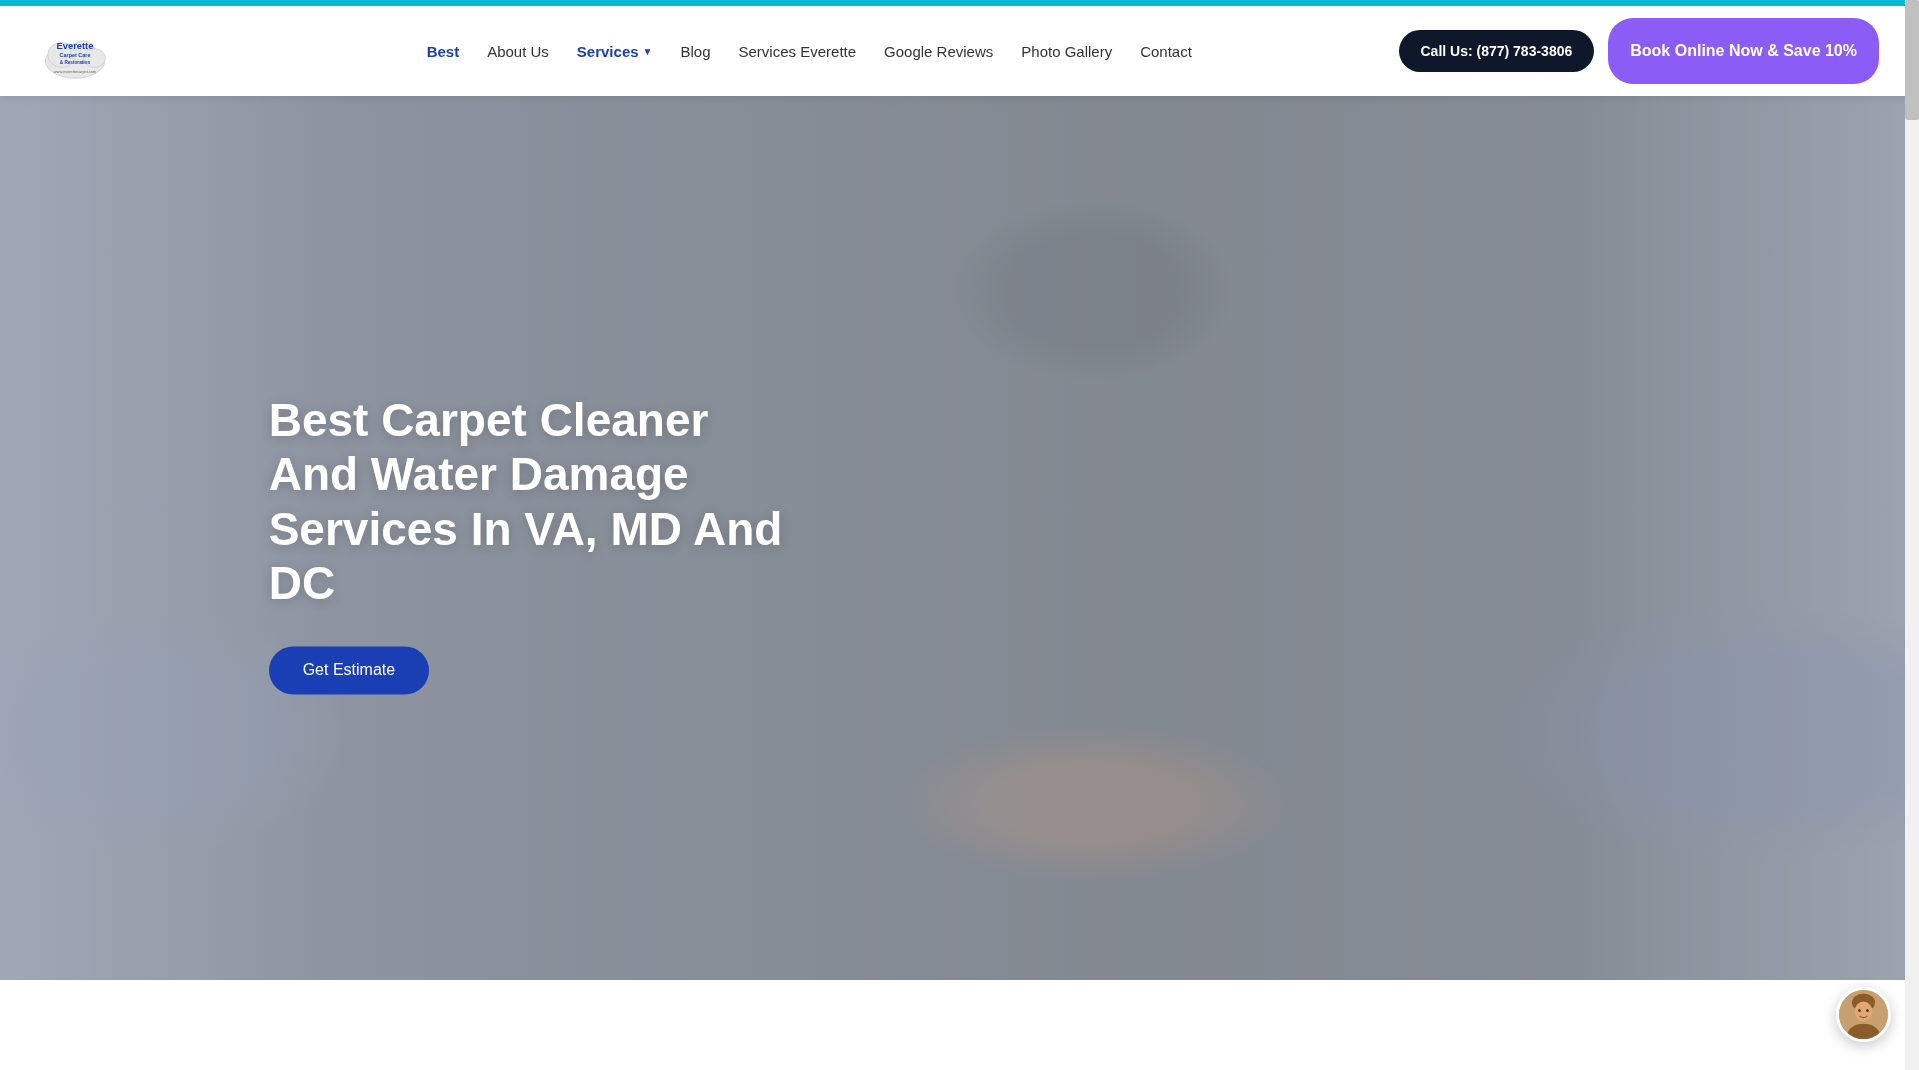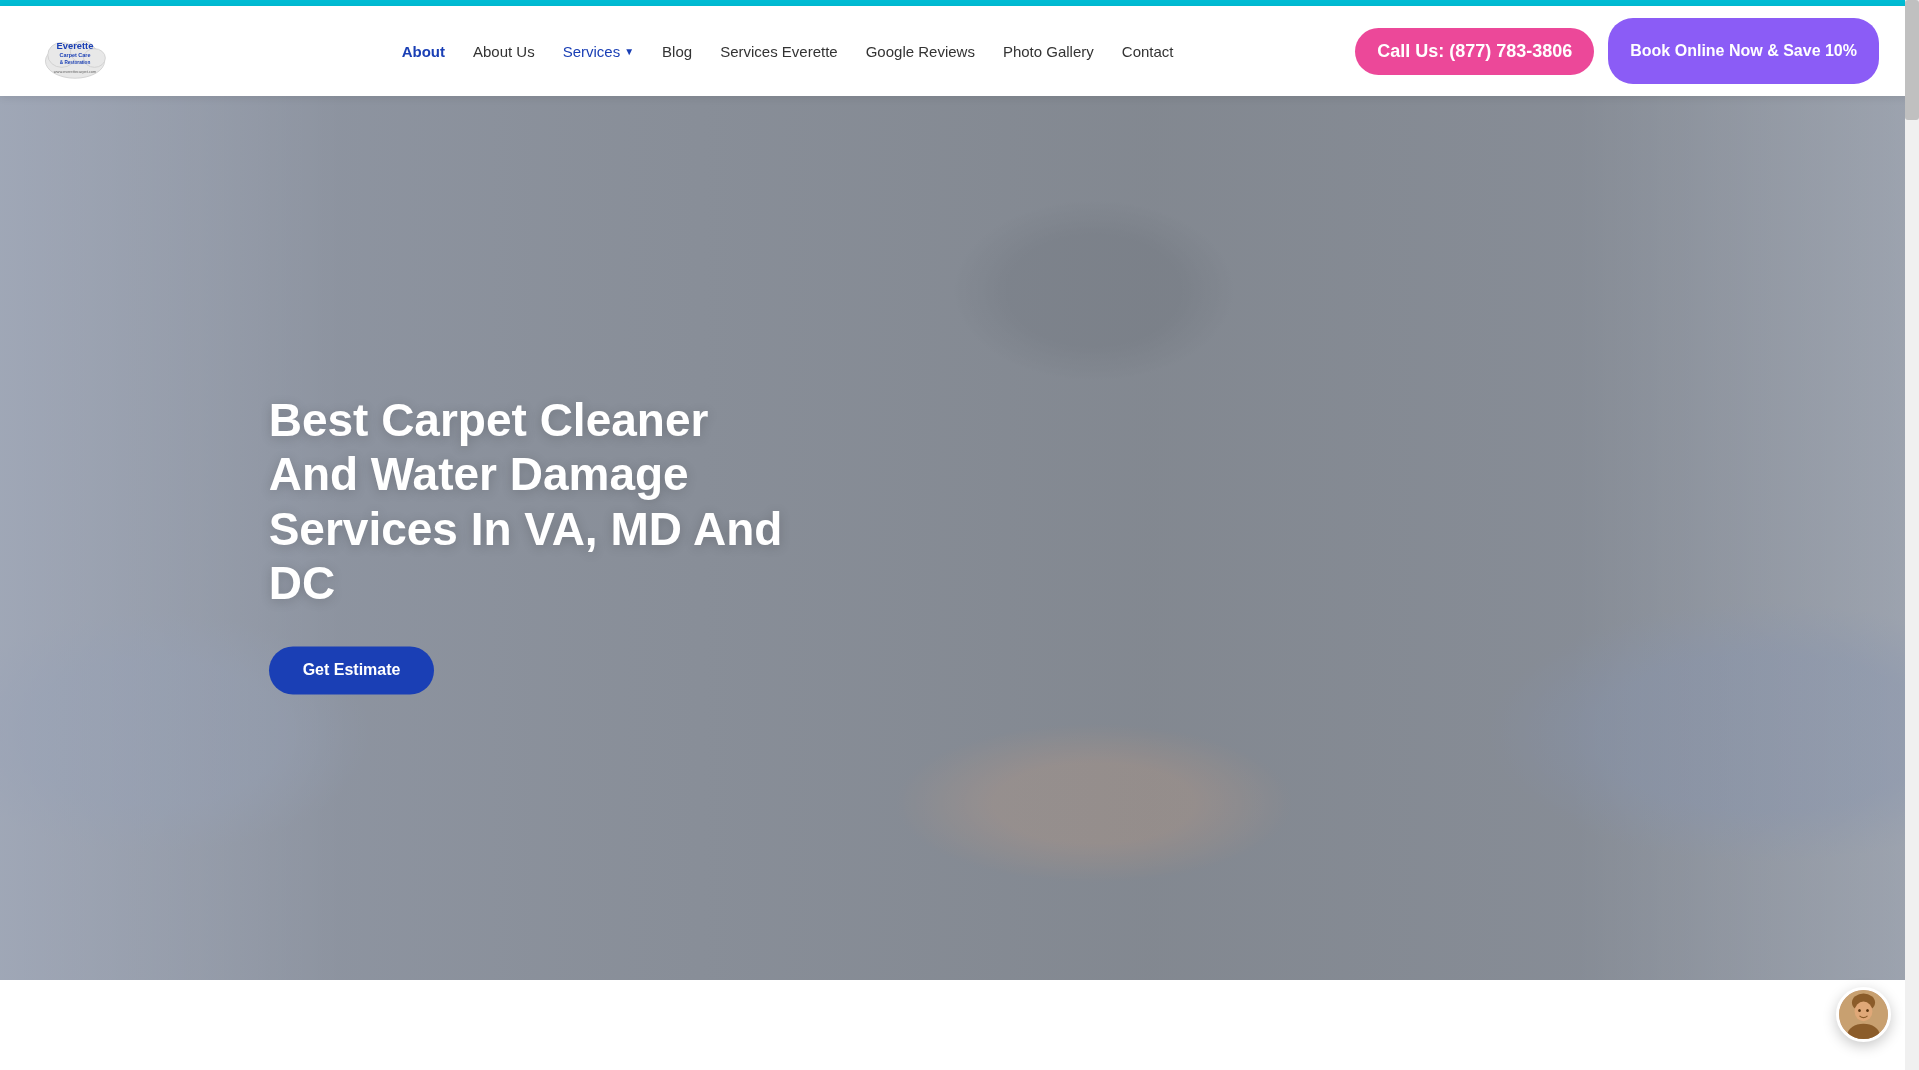--- a/index.html
+++ b/index.html
@@ -54,43 +54,43 @@
     nav a.active {
       color: #1a3fb5;
       font-weight: 600;
     }
 
     .services-nav {
       display: flex;
       align-items: center;
       gap: 4px;
       color: #1a3fb5;
-      font-weight: 400;
+      font-weight: 700;
       font-size: 15px;
       cursor: pointer;
     }
 
     .chevron-down {
       font-size: 10px;
       color: #1a3fb5;
     }
 
     .header-buttons {
       display: flex;
       align-items: center;
       gap: 14px;
     }
 
     .btn-call {
-      background: #ec4899;
+      background: #0f172a;
       color: #fff;
       border: none;
       border-radius: 25px;
       padding: 13px 22px;
-      font-size: 18px;
+      font-size: 14px;
       font-weight: 700;
       cursor: pointer;
       white-space: nowrap;
     }
 
     .btn-book {
       background: #8b5cf6;
       color: #fff;
       border: none;
       border-radius: 25px;
@@ -182,21 +182,21 @@
       margin-bottom: 36px;
     }
 
     .btn-estimate {
       background: #1a3fb5;
       color: #fff;
       border: none;
       border-radius: 25px;
       padding: 15px 34px;
       font-size: 16px;
-      font-weight: 700;
+      font-weight: 400;
       cursor: pointer;
     }
 
     
     .chat-avatar {
       position: fixed;
       bottom: 28px;
       right: 28px;
       width: 55px;
       height: 55px;
@@ -256,21 +256,21 @@
       <ellipse cx="70" cy="54" rx="14" ry="12" fill="#e8e8e8" stroke="#ccc" stroke-width="1"></ellipse>
 
       <text x="45" y="42" text-anchor="middle" class="logo-svg-text" style="font-size:12px;font-weight:900;fill:#1a3fb5;font-family:Arial,sans-serif;">Everette</text>
       <text x="45" y="53" text-anchor="middle" style="font-size:7px;fill:#1a3fb5;font-family:Arial,sans-serif;font-weight:700;">Carpet Care</text>
       <text x="45" y="62" text-anchor="middle" style="font-size:6px;fill:#1a3fb5;font-family:Arial,sans-serif;font-weight:600;">&amp; Restoration</text>
       <text x="45" y="73" text-anchor="middle" style="font-size:5px;fill:#666;font-family:Arial,sans-serif;">www.everettecarpet.com</text>
     </svg>
   </div>
 
   <nav>
-    <a href="#" class="active">About</a>
+    <a href="#" class="active">Best</a>
     <a href="#">About Us</a>
     <div class="services-nav">
       <span>Services</span>
       <span class="chevron-down">▼</span>
     </div>
     <a href="#">Blog</a>
     <a href="#">Services Everette</a>
     <a href="#">Google Reviews</a>
     <a href="#">Photo Gallery</a>
     <a href="#">Contact</a>

